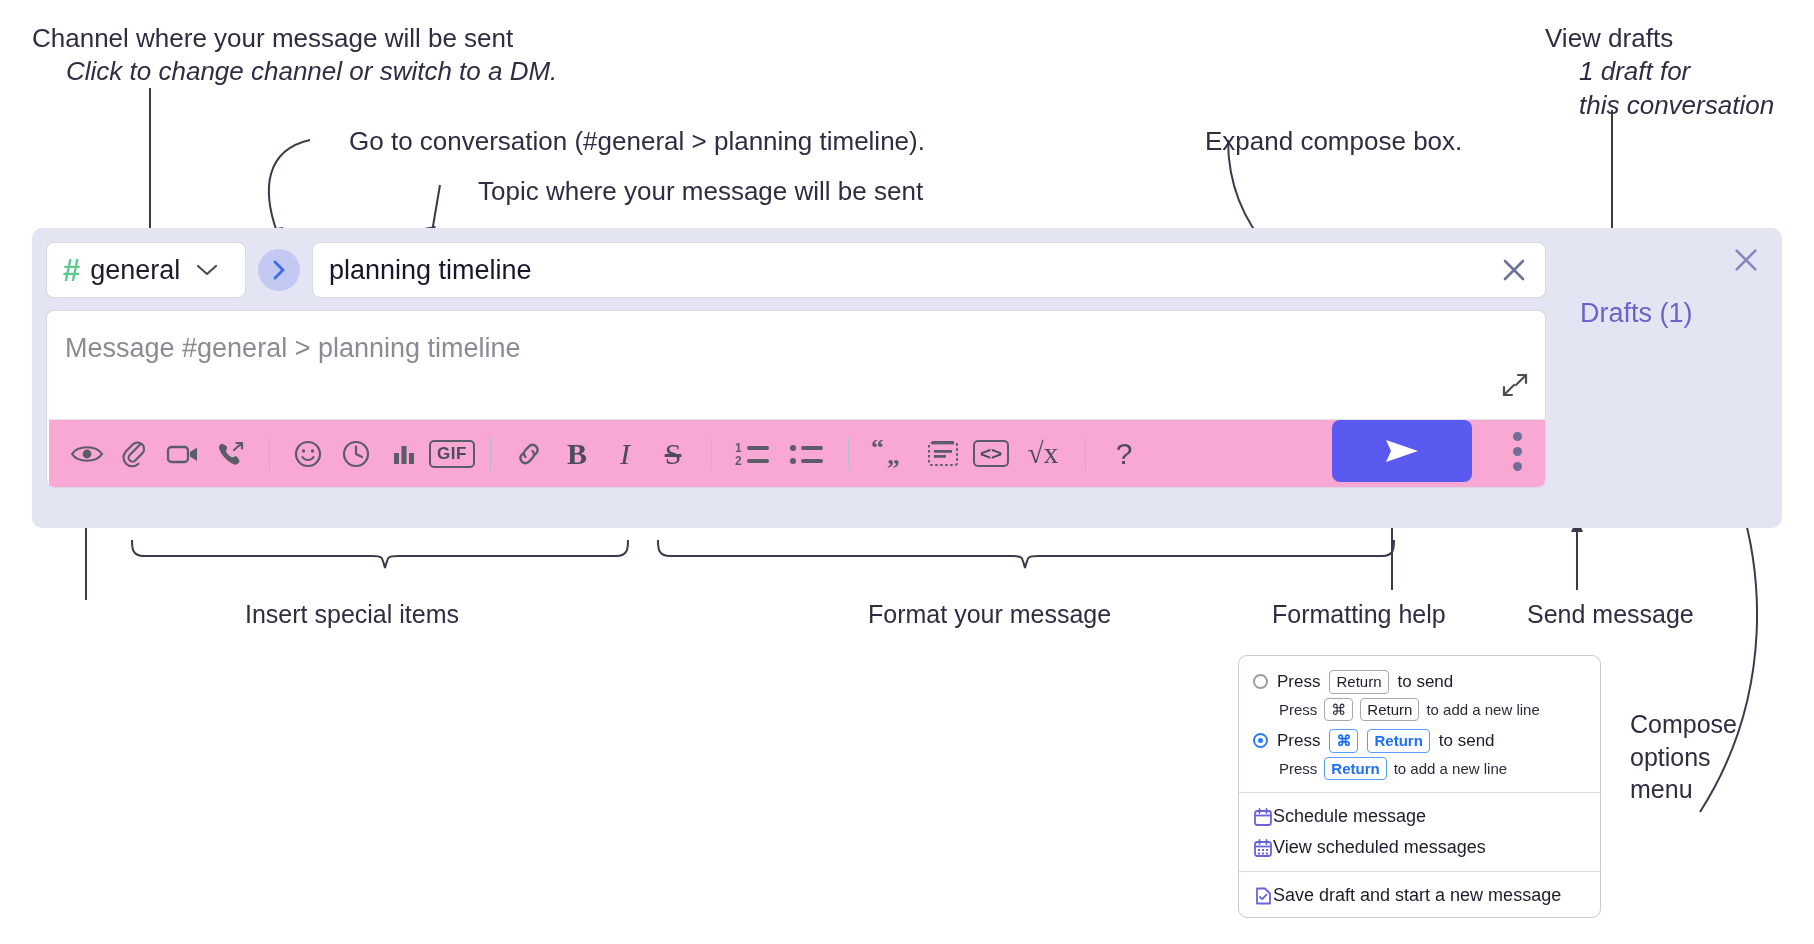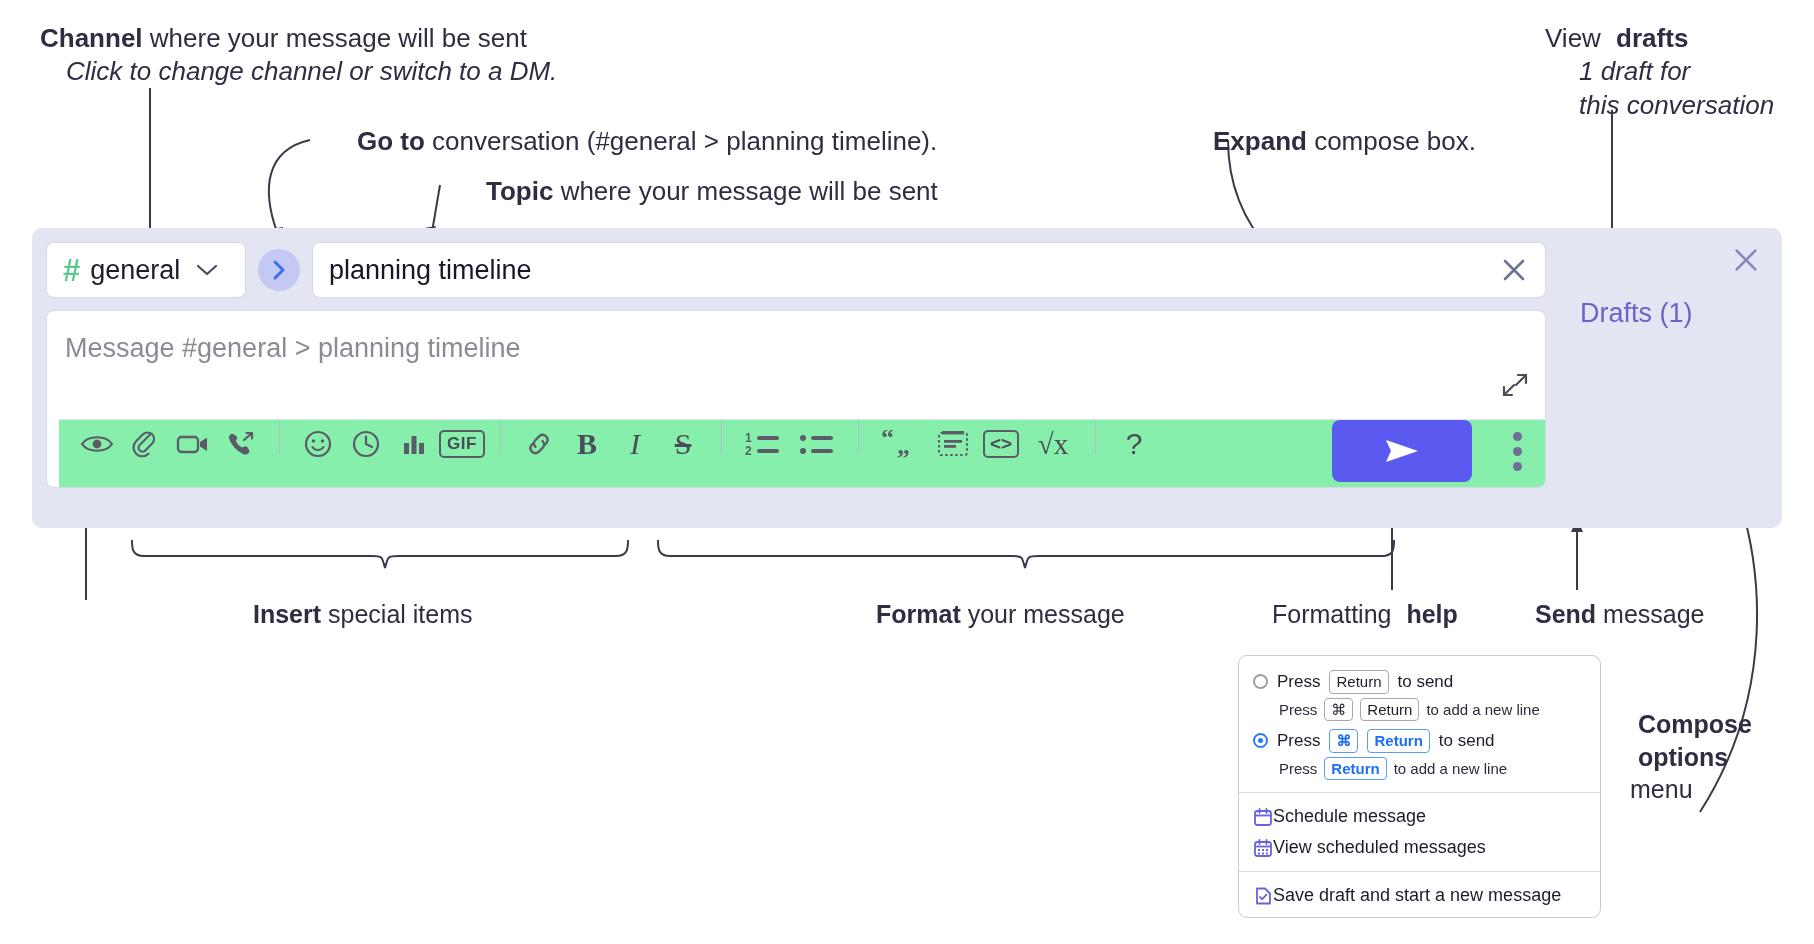--- a/index.html
+++ b/index.html
@@ -8,21 +8,21 @@
     background:#ffffff;
     font-family:"Liberation Sans", sans-serif;
     color:#2b2b40;
     position:relative;
     overflow:hidden;
   }
   .stage{position:absolute;inset:0;}
 
   
   .anno{position:absolute;color:#2e2d42;line-height:1.28;white-space:nowrap;}
-  .anno b{font-weight:bold;margin-left:8px;}
+  .anno b{font-weight:normal;}
   .anno i{font-style:italic;margin-left:34px;}
   .anno.lg{font-size:26px;}
   .anno.md{font-size:25px;}
 
   
   .lines{position:absolute;inset:0;pointer-events:none;}
 
   
   .compose-wrap{
     position:absolute;left:32px;top:228px;width:1750px;height:300px;
@@ -58,23 +58,23 @@
   }
   .msg-box{
     margin-top:12px;background:#fff;border:1px solid #d6d8e6;border-radius:8px;
     height:178px;box-sizing:border-box;position:relative;overflow:hidden;
   }
   .msg-placeholder{
     position:absolute;left:18px;top:22px;font-size:27px;color:#8b8b96;text-align:right;
   }
   .expand-ico{position:absolute;right:16px;top:60px;width:28px;height:28px;}
   .toolbar{
-    position:absolute;left:12px;right:0;bottom:0;height:68px;
-    background:#86efac;border-top:1px solid #e1e3ef;
-    display:flex;align-items:flex-start;padding-left:14px;box-sizing:border-box;
+    position:absolute;left:2px;right:0;bottom:0;height:68px;
+    background:#f9a8d4;border-top:1px solid #e1e3ef;
+    display:flex;align-items:center;padding-left:14px;box-sizing:border-box;
   }
   .tb{width:48px;height:48px;display:flex;align-items:center;justify-content:center;color:#5c5c68;}
   .tb svg{display:block;}
   .divider{width:1px;height:34px;background:#b9bcca;margin:0 14px;}
   .gifbox{
     border:2px solid #5c5c68;border-radius:5px;font-size:17px;font-weight:bold;
     padding:2px 6px;letter-spacing:.5px;color:#4c4c58;
   }
   .codebox{
     border:2px solid #5c5c68;border-radius:5px;font-size:19px;font-weight:bold;

